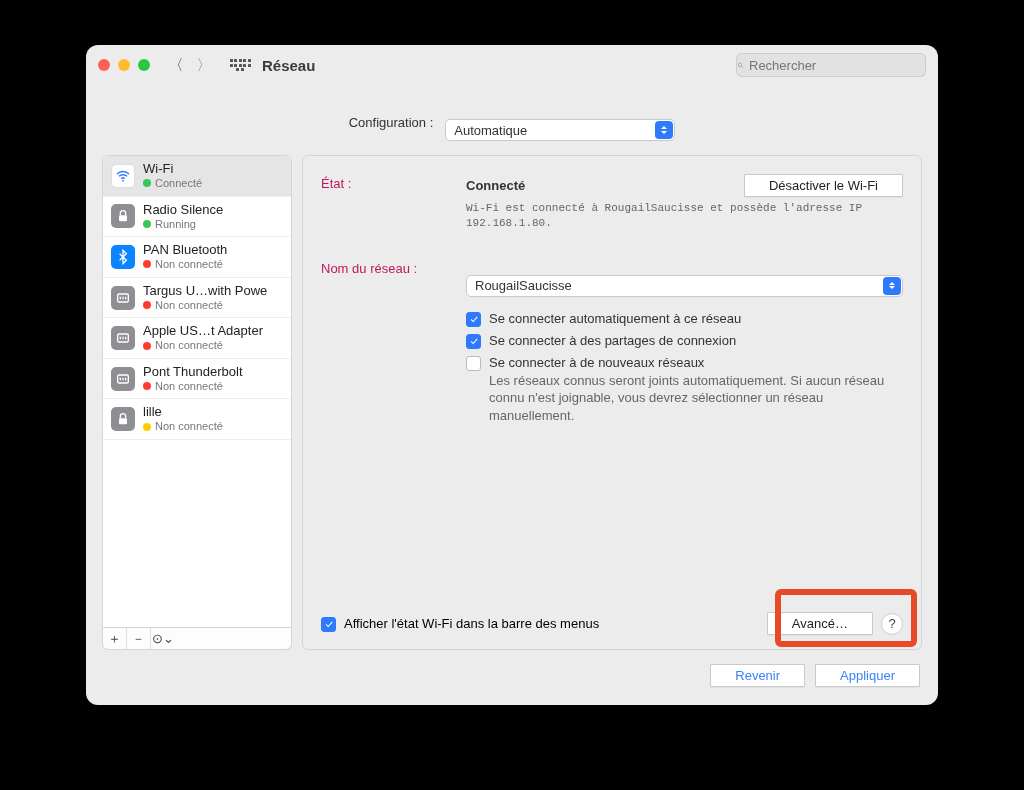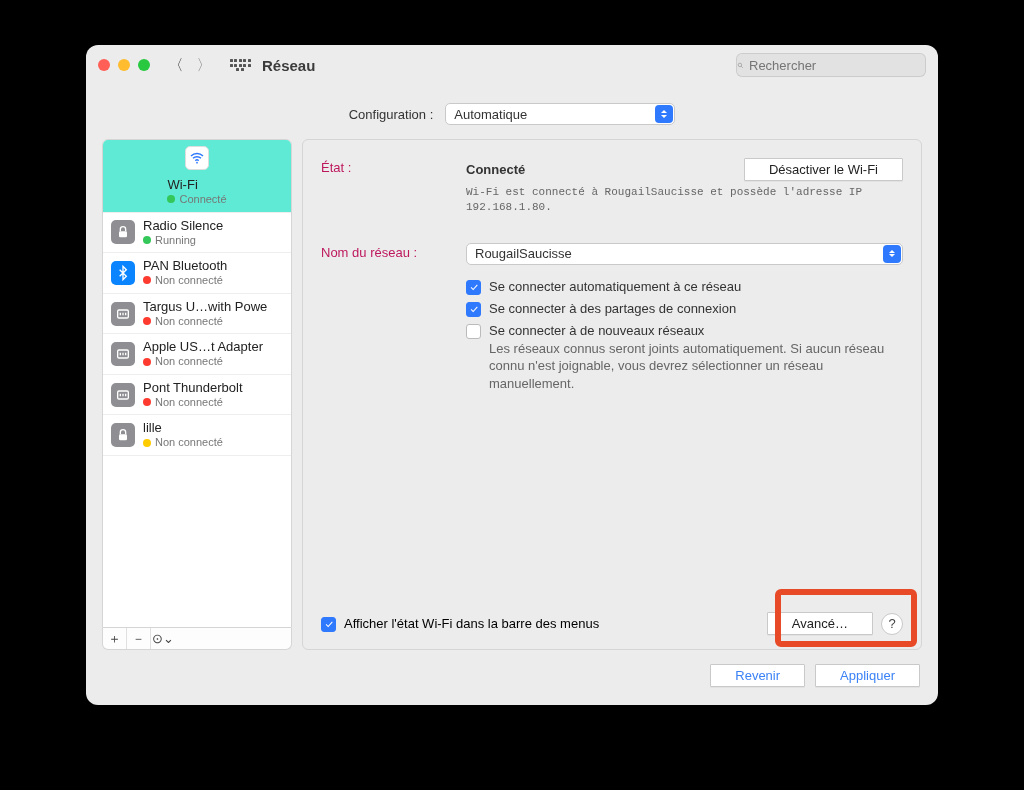--- a/index.html
+++ b/index.html
@@ -18,31 +18,31 @@
   .nav-btn { width:24px; height:24px; display:flex; align-items:center; justify-content:center; color:#888; font-size:15px; border-radius:5px; }
   .nav-btn.active{color:#444;}
   .grid-btn { width:24px; height:24px; margin:0 10px 0 12px; display:flex; flex-wrap:wrap; align-content:center; justify-content:center; gap:1.5px; }
   .grid-btn span{width:3px;height:3px;background:#555;border-radius:.5px;}
   .win-title{font-size:15px;font-weight:600;color:#3b3b3b;}
   .search { margin-left:auto; display:flex; align-items:center; width:190px; height:24px; background:rgba(0,0,0,.04); border:1px solid rgba(0,0,0,.1); border-radius:6px; padding:0 0; color:#888; font-size:13px;}
   .search svg{width:13px;height:13px;margin-right:5px;fill:none;stroke:#888;stroke-width:2;}
   .search input{border:none;background:transparent;outline:none;font-size:13px;color:#333;flex:1;}
 
   .config-row{display:flex;align-items:center;justify-content:center;padding:18px 0 14px;gap:12px;font-size:13px;color:#333;}
-  .mac-select{display:inline-flex;align-items:center;background:#fff;border:1px solid #c9c9c9;border-radius:5px;height:22px;padding:0 22px 0 8px;font-size:13px;position:relative;min-width:230px;}
+  .mac-select{display:inline-flex;align-items:center;background:#fff;border:1px solid #c9c9c9;border-radius:5px;height:22px;padding:0 22px 0 8px;font-size:13px;position:relative;min-width:230px;margin-top:16px;}
   .mac-select .arrows{position:absolute;right:1px;top:1px;bottom:1px;width:18px;background:#2f79ff;border-radius:4px;display:flex;flex-direction:column;align-items:center;justify-content:center;}
   .mac-select .arrows::before,.mac-select .arrows::after{content:"";width:0;height:0;border-left:3px solid transparent;border-right:3px solid transparent;}
   .mac-select .arrows::before{border-bottom:3.5px solid #fff;margin-bottom:1.5px;}
   .mac-select .arrows::after{border-top:3.5px solid #fff;}
 
   .body{flex:1;display:flex;gap:10px;padding:0 16px 0 16px;}
   .sidebar{width:190px;display:flex;flex-direction:column;}
   .svc-list{flex:1;background:#fff;border:1px solid #d5d5d5;border-radius:6px 6px 0 0;overflow:hidden;}
   .svc{display:flex;align-items:center;padding:6px 8px;gap:8px;border-bottom:1px solid #eee;}
-  .svc.selected{background:#5eead4;flex-direction:column;}
+  .svc.selected{background:#e5e5e5;}
   .svc-icon{width:24px;height:24px;border-radius:5px;display:flex;align-items:center;justify-content:center;flex-shrink:0;}
   .svc-icon svg{width:16px;height:16px;}
   .svc-text{display:flex;flex-direction:column;line-height:1.15;overflow:hidden;}
   .svc-name{font-size:13px;color:#222;white-space:nowrap;overflow:hidden;text-overflow:ellipsis;}
   .svc-status{font-size:11px;color:#777;display:flex;align-items:center;gap:4px;}
   .dot{width:8px;height:8px;border-radius:50%;}
   .dot.green{background:#34c759;} .dot.red{background:#ff3b30;} .dot.amber{background:#ffcc00;}
   .sidebar-tools{height:22px;border:1px solid #d5d5d5;border-top:none;border-radius:0 0 6px 6px;display:flex;background:#fdfdfd;}
   .tool{width:24px;display:flex;align-items:center;justify-content:center;border-right:1px solid #e0e0e0;font-size:13px;color:#444;}
   .tool:last-child{border-right:none;}

